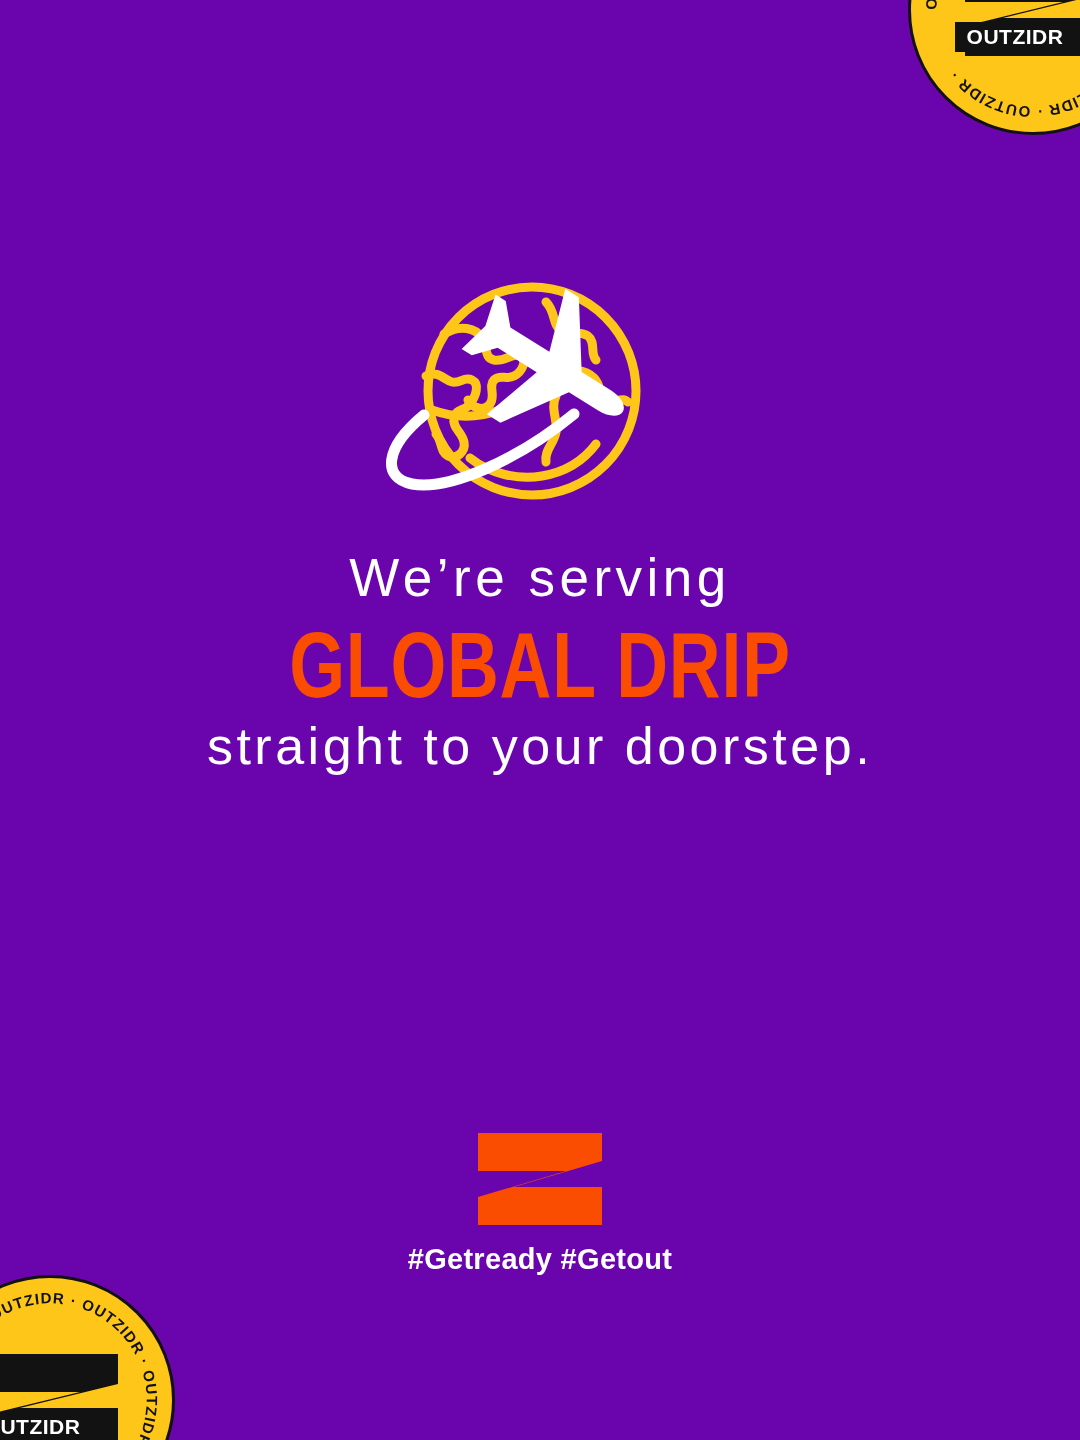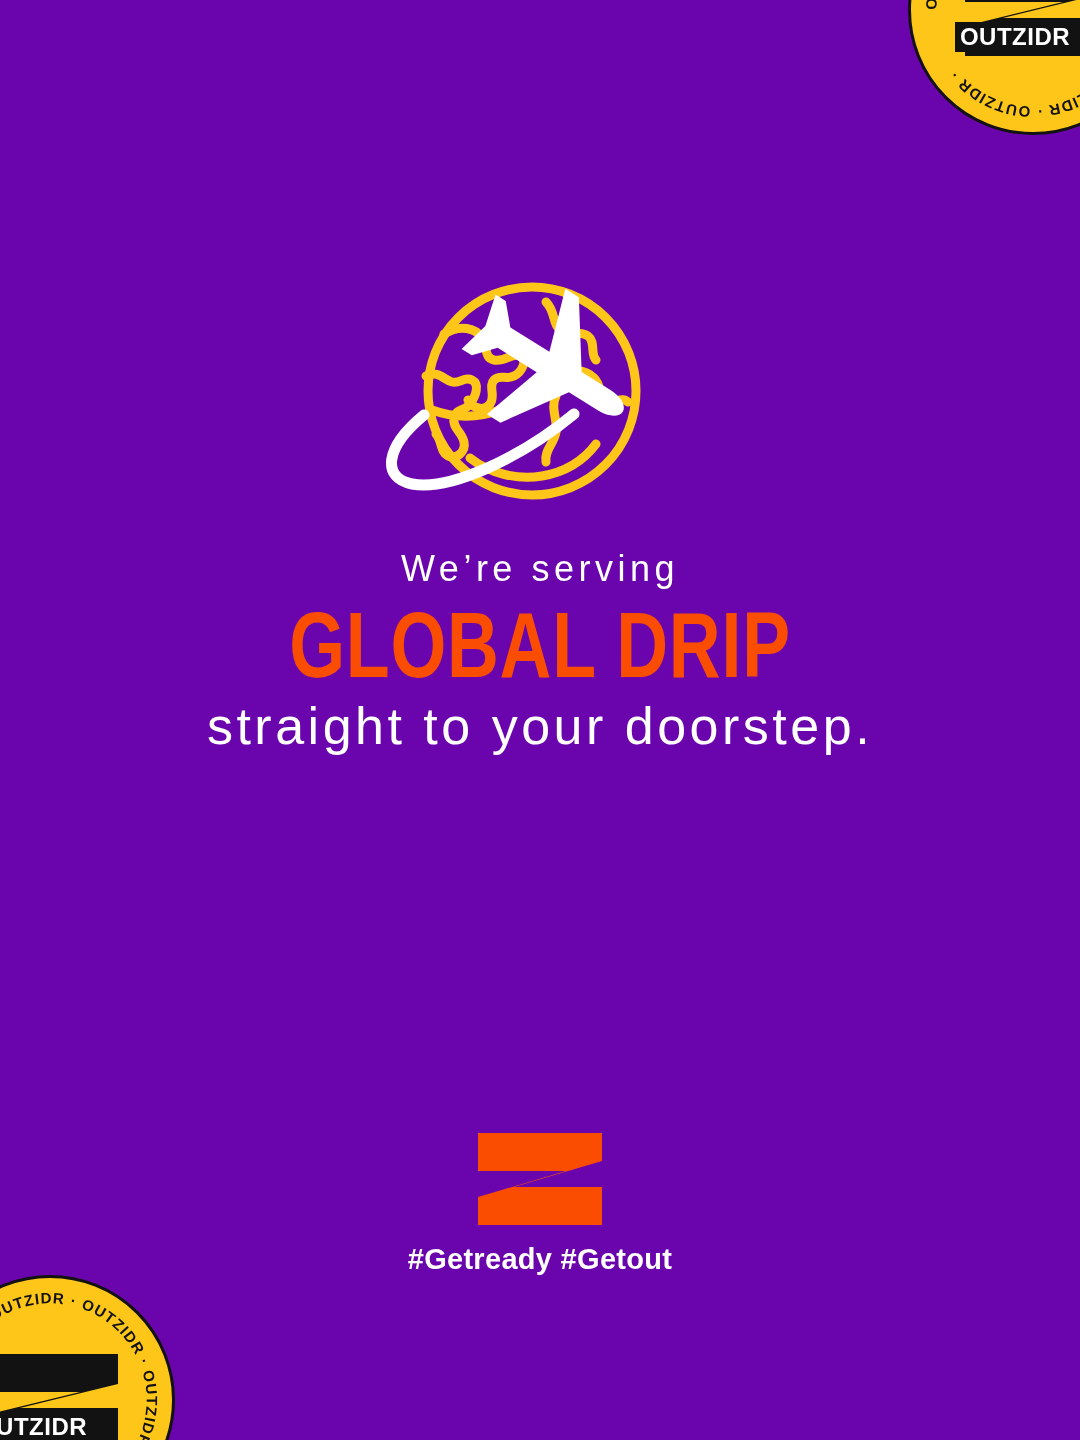--- a/index.html
+++ b/index.html
@@ -61,21 +61,21 @@
     width:100%; height:100%;
   }
   .badge-word {
     position:absolute;
     left:-4px;
     bottom:6px;
     width:120px;
     height:30px;
     background:#121212;
     color:#ffffff;
-    font-size:24px;
+    font-size:21px;
     font-weight:bold;
     letter-spacing:0.5px;
     line-height:30px;
     text-align:center;
     white-space:nowrap;
   }
 
   
   .hero-art {
     position:absolute;
@@ -89,21 +89,21 @@
   
   .copy {
     position:absolute;
     left:0;
     right:0;
     top:548px;
     text-align:center;
   }
   .line-serving {
     color:#ffffff;
-    font-size:36px;
+    font-size:53px;
     font-weight:300;
     letter-spacing:4.5px;
     line-height:1.15;
   }
   .line-headline {
     color:#fa4d02;
     font-size:92px;
     font-weight:bold;
     letter-spacing:1px;
     line-height:1.0;

